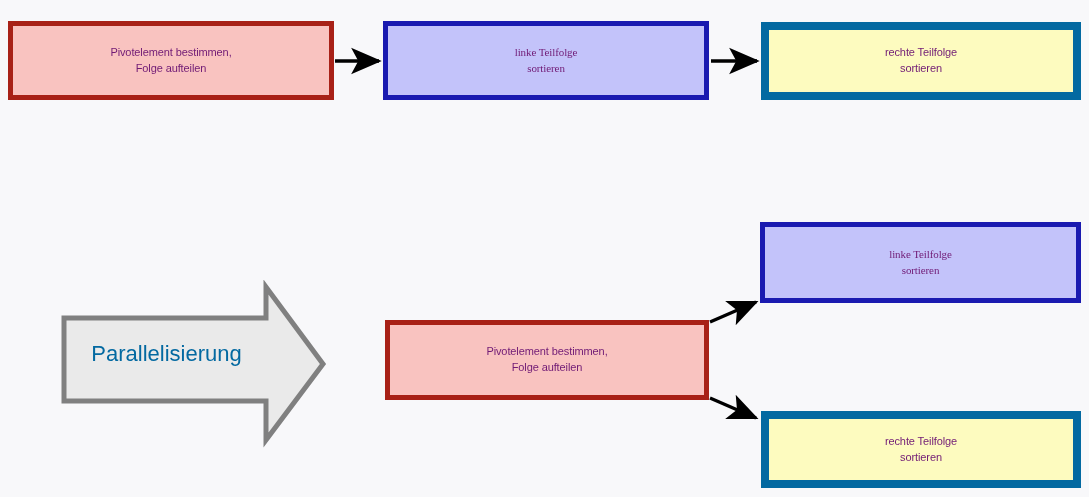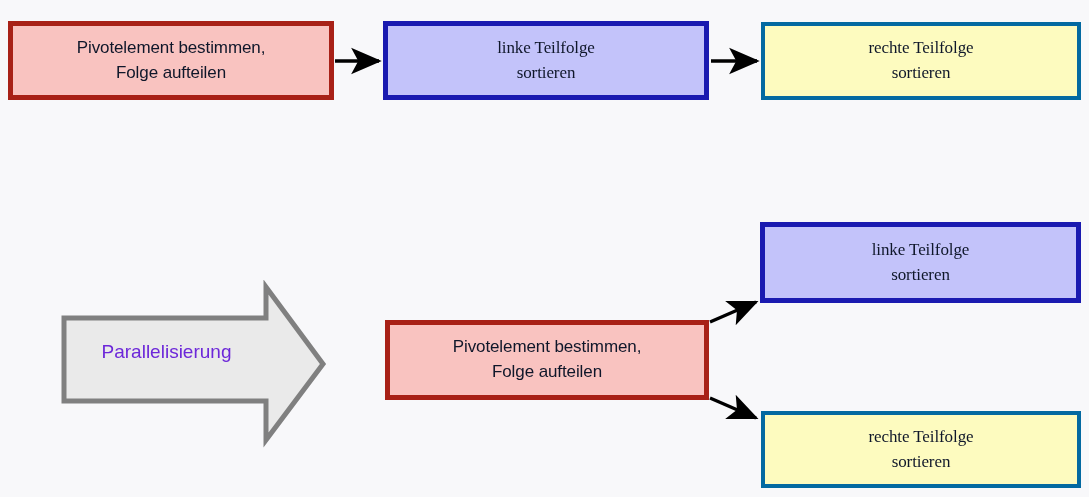--- a/index.html
+++ b/index.html
@@ -19,40 +19,39 @@
     height: 497px;
   }
 
   .node {
     position: absolute;
     box-sizing: border-box;
     display: flex;
     align-items: center;
     justify-content: center;
     text-align: center;
-    color: #0f172a;
-    font-size: 17px;
+    color: #701a75;
+    font-size: 11px;
     line-height: 1.45;
     letter-spacing: -0.1px;
     white-space: pre-line;
   }
 
   .node.red {
     background: #f9c3c0;
     border: 5px solid #a82117;
   }
   .node.blue {
     background: #c3c3fa;
     border: 5px solid #1a1ab0;
     font-family: Liberation Serif, serif;
   }
   .node.yellow {
     background: #fdfbbf;
-    border: 4px solid #0369a1;
-    font-family: Liberation Serif, serif;
+    border: 8px solid #0369a1;
   }
 
   
   #n-top-pivot  { left: 8px;   top: 21px;  width: 326px; height: 79px; }
   #n-top-left   { left: 383px; top: 21px;  width: 326px; height: 79px; }
   #n-top-right  { left: 761px; top: 22px;  width: 320px; height: 78px; }
 
   
   #n-bot-pivot  { left: 385px; top: 320px; width: 324px; height: 80px; }
   #n-bot-left   { left: 760px; top: 222px; width: 321px; height: 81px; }
@@ -73,22 +72,22 @@
     top: 280px;
     width: 280px;
     height: 170px;
   }
   #big-arrow-label {
     position: absolute;
     left: 64px;
     top: 341px;
     width: 205px;
     text-align: center;
-    font-size: 19px;
-    color: #6d28d9;
+    font-size: 22px;
+    color: #0369a1;
     font-family: "Liberation Sans", sans-serif;
   }
 </style>
 </head>
 <body>
 
 <div id="canvas">
 
   <svg class="edge-layer" viewBox="0 0 1089 497" width="1089" height="497">
     <defs>

